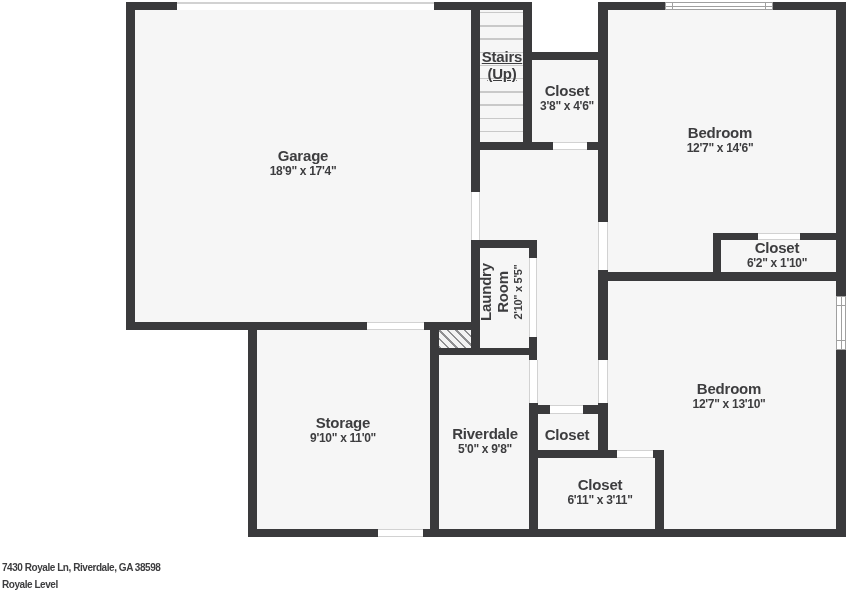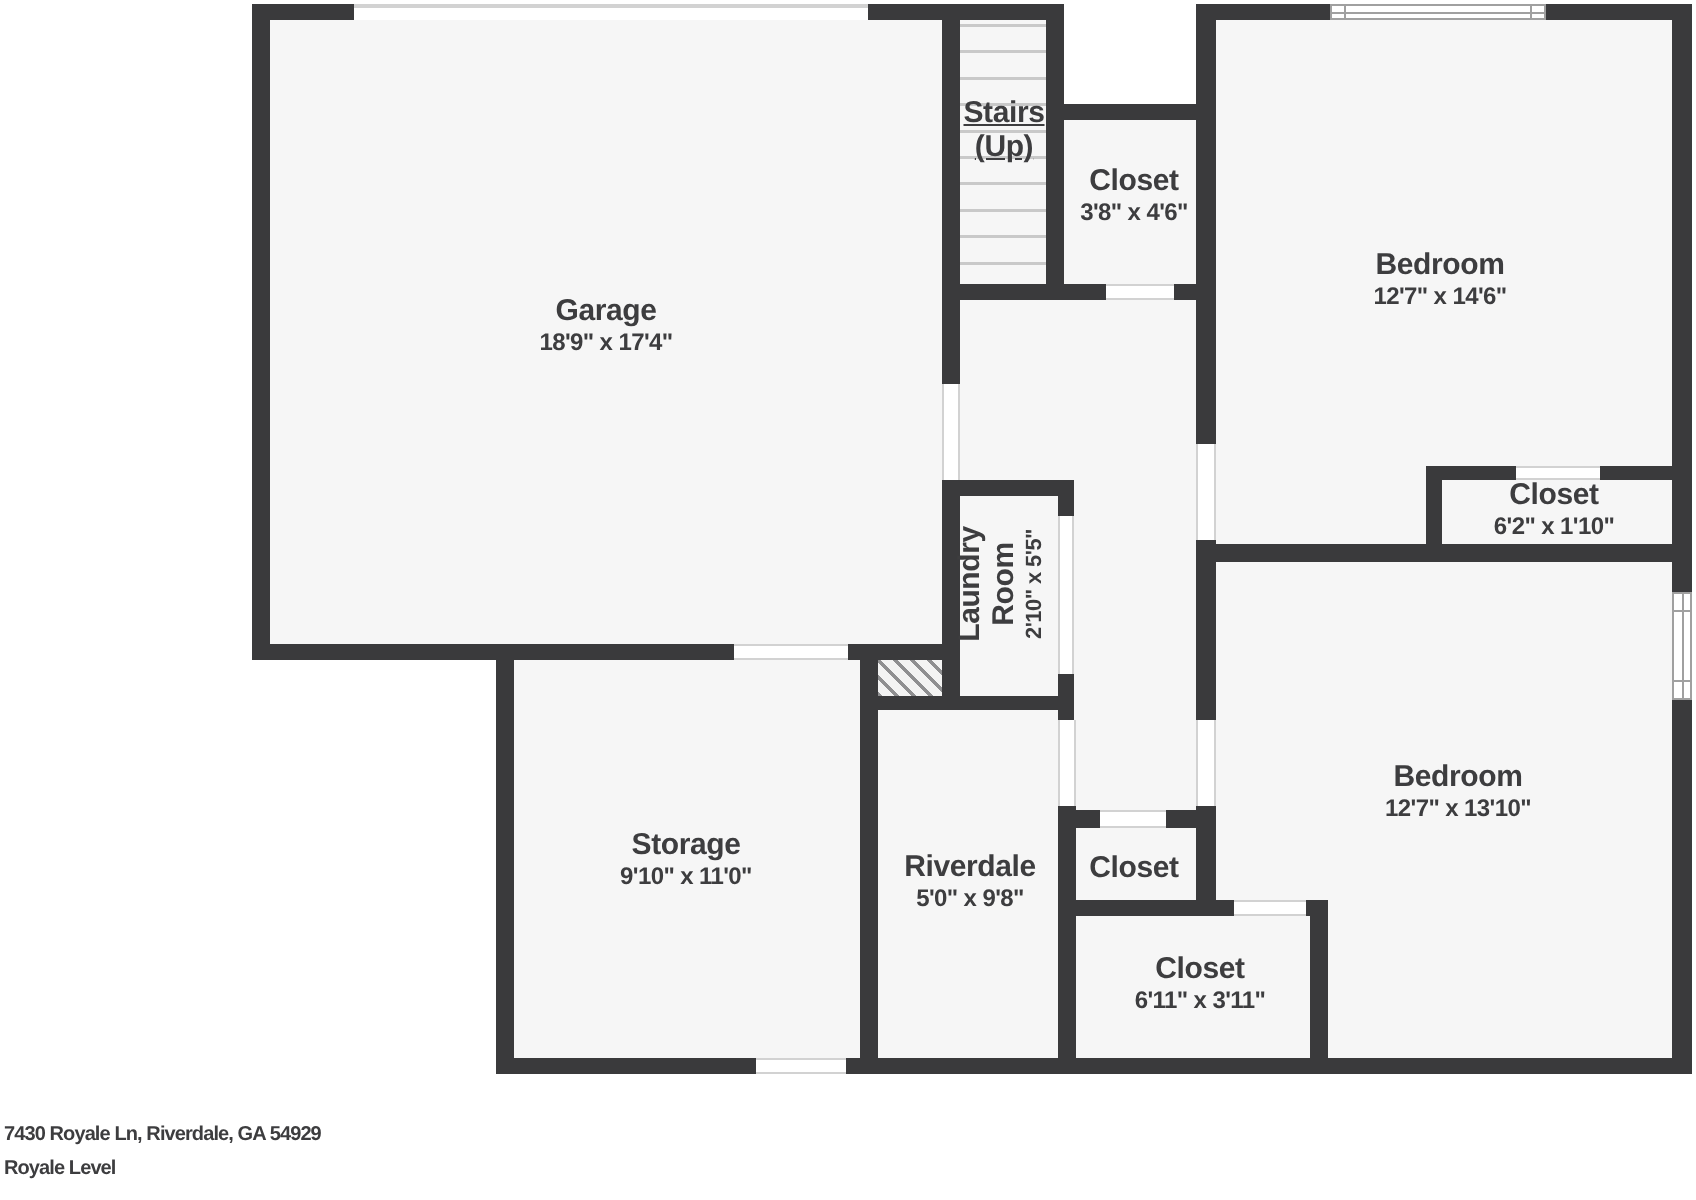--- a/index.html
+++ b/index.html
@@ -159,15 +159,15 @@
       <div class="room-label" style="left: 600px; top: 492px;">
         <div class="room-name">Closet</div>
         <div class="room-dims">6'11" x 3'11"</div>
       </div>
       <div class="room-label" style="left: 729px; top: 396px;">
         <div class="room-name">Bedroom</div>
         <div class="room-dims">12'7" x 13'10"</div>
       </div>
     </div>
 
-  <div class="footer-address">7430 Royale Ln, Riverdale, GA 54929</div>
+  <div class="footer-address">7430 Royale Ln, Riverdale, GA 38598</div>
   <div class="footer-level">Royale Level</div>
 </div>
 
 </body></html>

